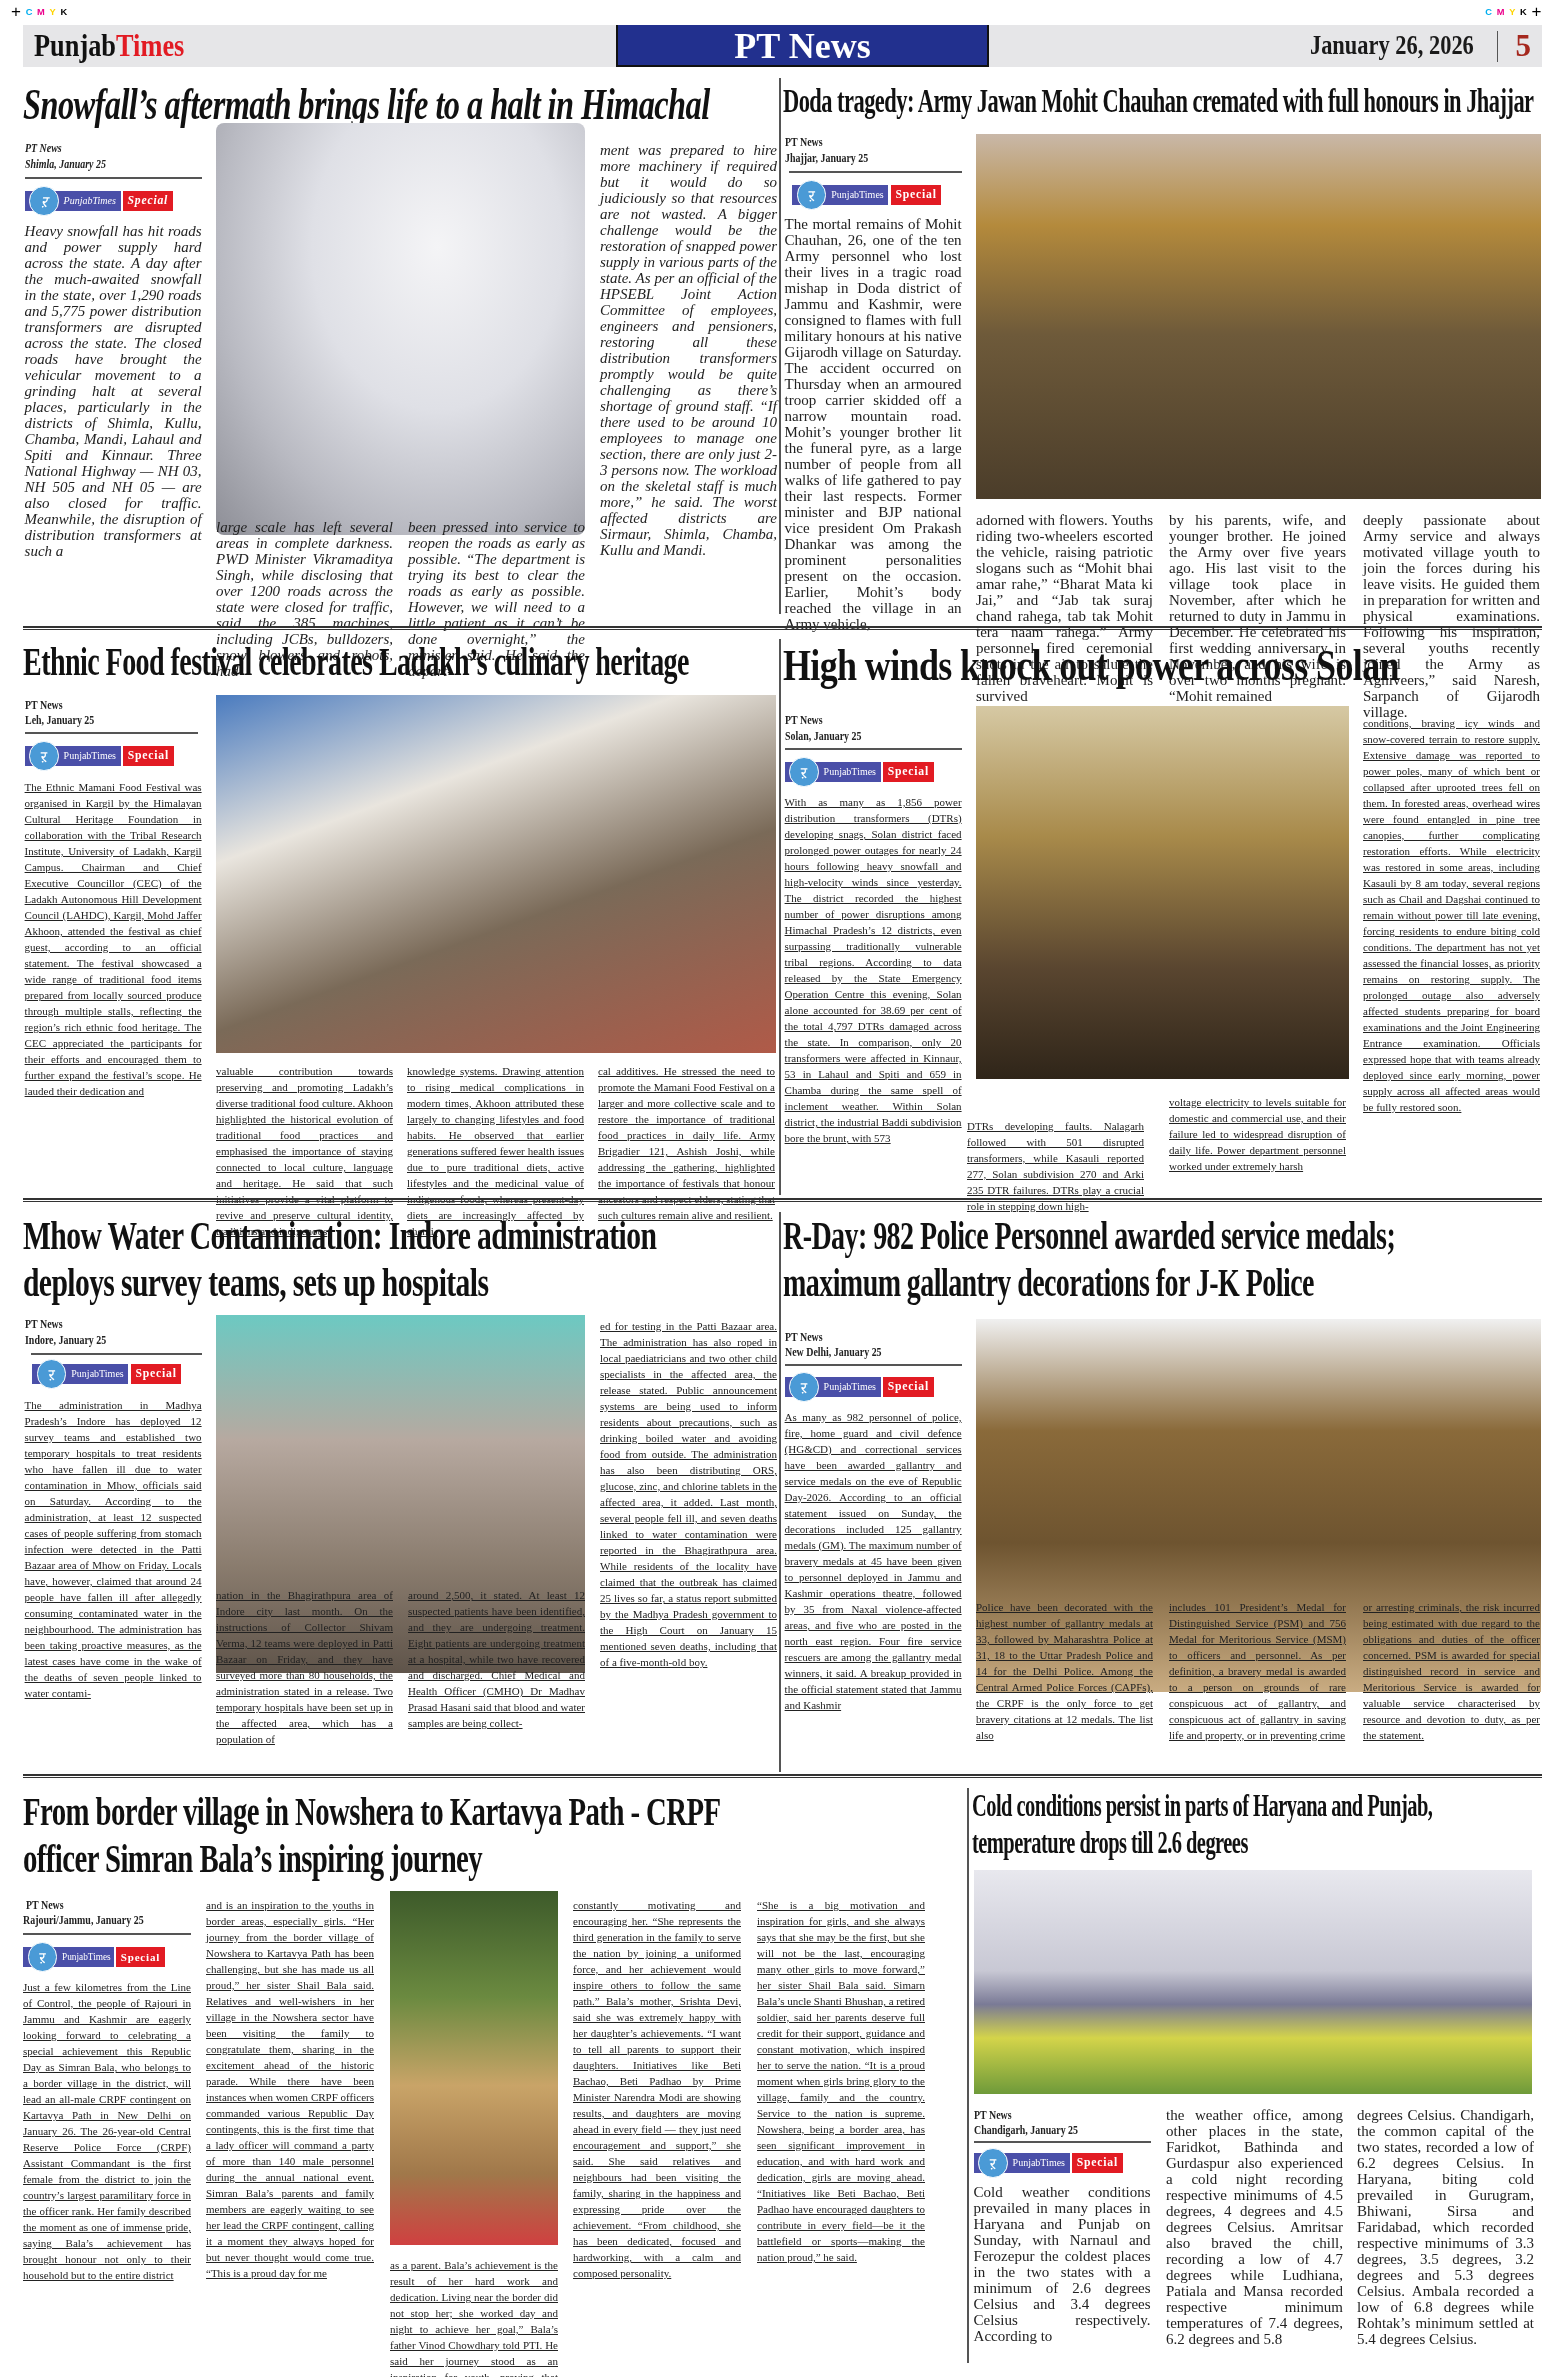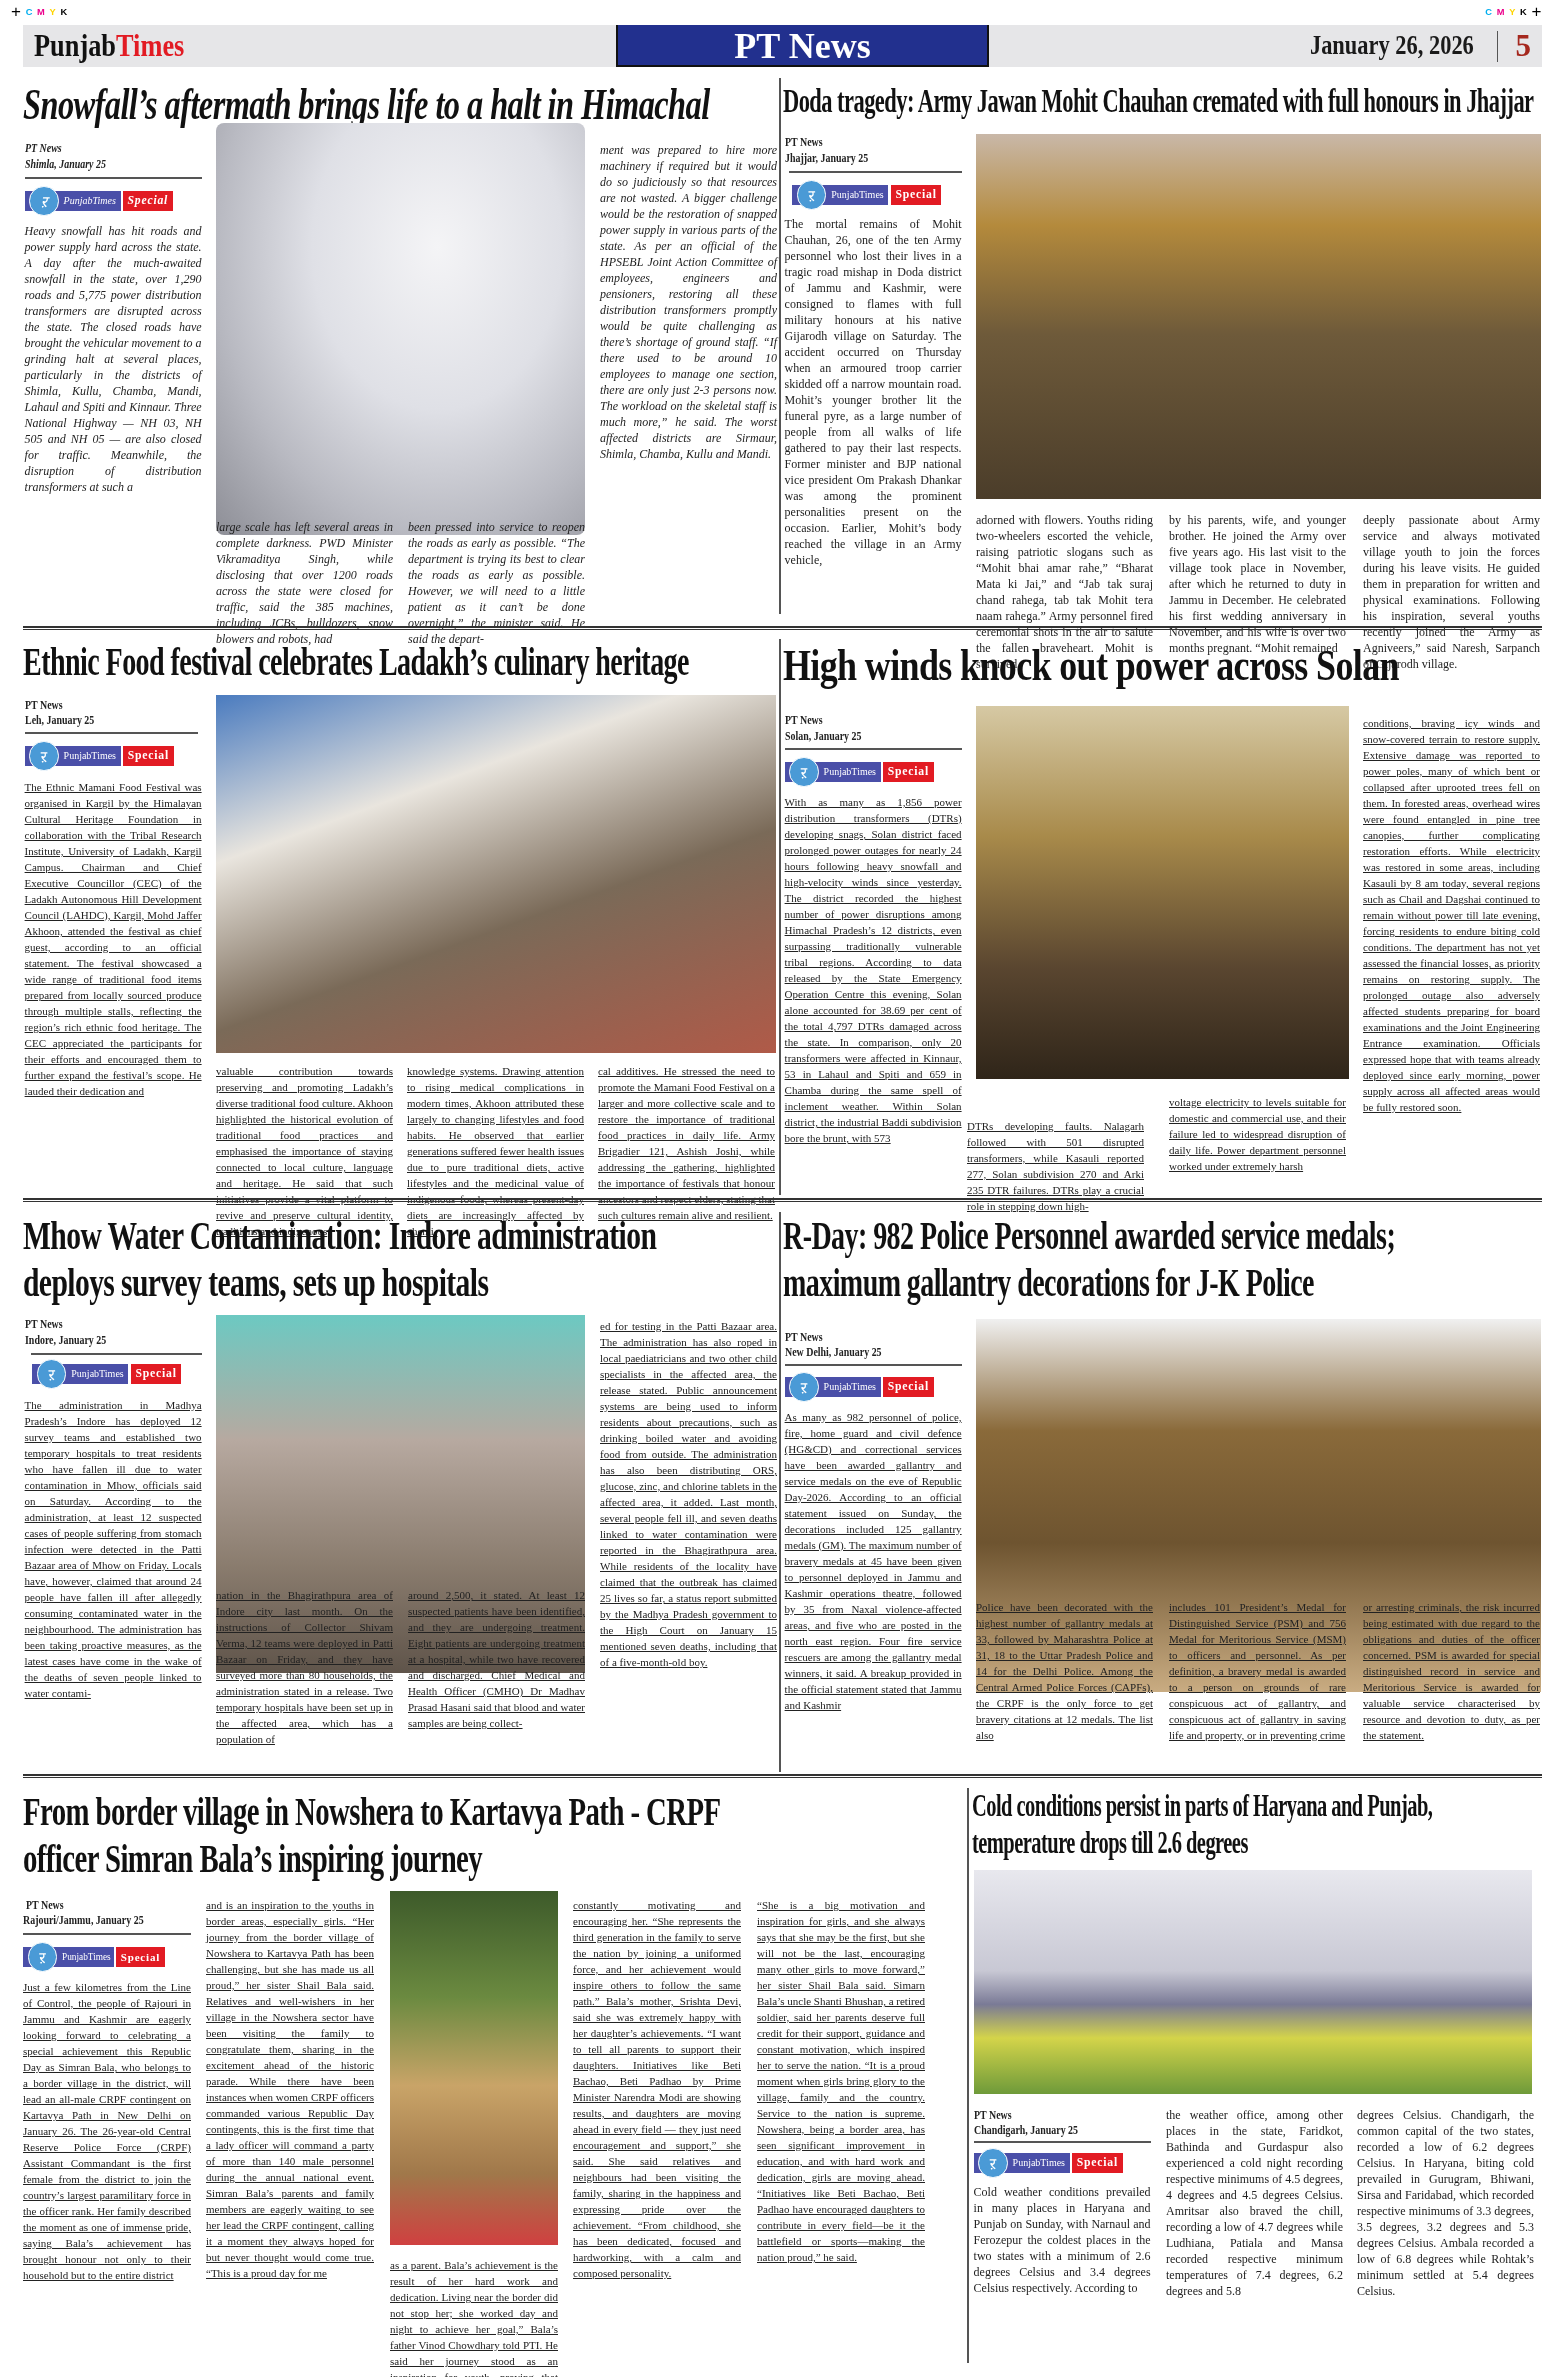--- a/index.html
+++ b/index.html
@@ -23,21 +23,21 @@
 
   
   .article { position: absolute; }
   .headline { font-family: "Liberation Serif", serif; font-weight: bold; color: #111; line-height: 1.18; letter-spacing: -0.8px; transform-origin: left top; white-space: nowrap; }
   .byline { position: absolute; font-weight: bold; font-size: 11.7px; line-height: 17px; color: #222; transform: scaleX(0.85); transform-origin: left top; }
   .byline-rule { position: absolute; height: 2.3px; background: #555; }
   .badge { position: absolute; height: 20px; display: flex; align-items: stretch; }
   .badge .logo { position: absolute; left: 4.7px; top: -4.7px; width: 29.5px; height: 29.5px; border-radius: 50%; background: #4a9ad6; color: #fff; font-size: 15.5px; display: flex; align-items: center; justify-content: center; font-family: "DejaVu Sans", sans-serif; border: 1.6px solid #fff; }
   .badge .pt { background: #4a4fa8; color: #fff; font-size: 10px; line-height: 20px; padding-left: 39px; padding-right: 4.7px; font-family: "Liberation Serif", serif; }
   .badge .sp { background: #e21b23; color: #fff; font-weight: bold; font-size: 11.7px; line-height: 20px; padding: 0 4.7px; margin-left: 2.3px; letter-spacing: 0.8px; }
-  .col { position: absolute; font-size: 12px; line-height: 16px; text-align: justify; hyphens: auto; color: #222; }
+  .col { position: absolute; font-size: 15px; line-height: 16px; text-align: justify; hyphens: auto; color: #222; }
   .col.narrow { font-size: 11px; text-decoration: underline; }
   .photo { position: absolute; overflow: hidden; }
 
   .hrule { position: absolute; height: 3.9px; border-top: 2.3px solid #333; border-bottom: 0.8px solid #333; }
   .vrule { position: absolute; width: 1.6px; background: #555; }
 
   
   .ph-snow { background: radial-gradient(ellipse at 60% 30%, #f4f4f6 0%, #dfe0e6 40%, #b9bac2 70%, #8d8e96 100%); }
   .ph-army { background: linear-gradient(180deg, #c9b8a8 0%, #b48a3c 25%, #6e5a3a 55%, #4b3d2a 100%); }
   .ph-food { background: linear-gradient(160deg, #4a7bbf 0%, #e9e5de 30%, #7a6a58 60%, #b05a48 100%); }

